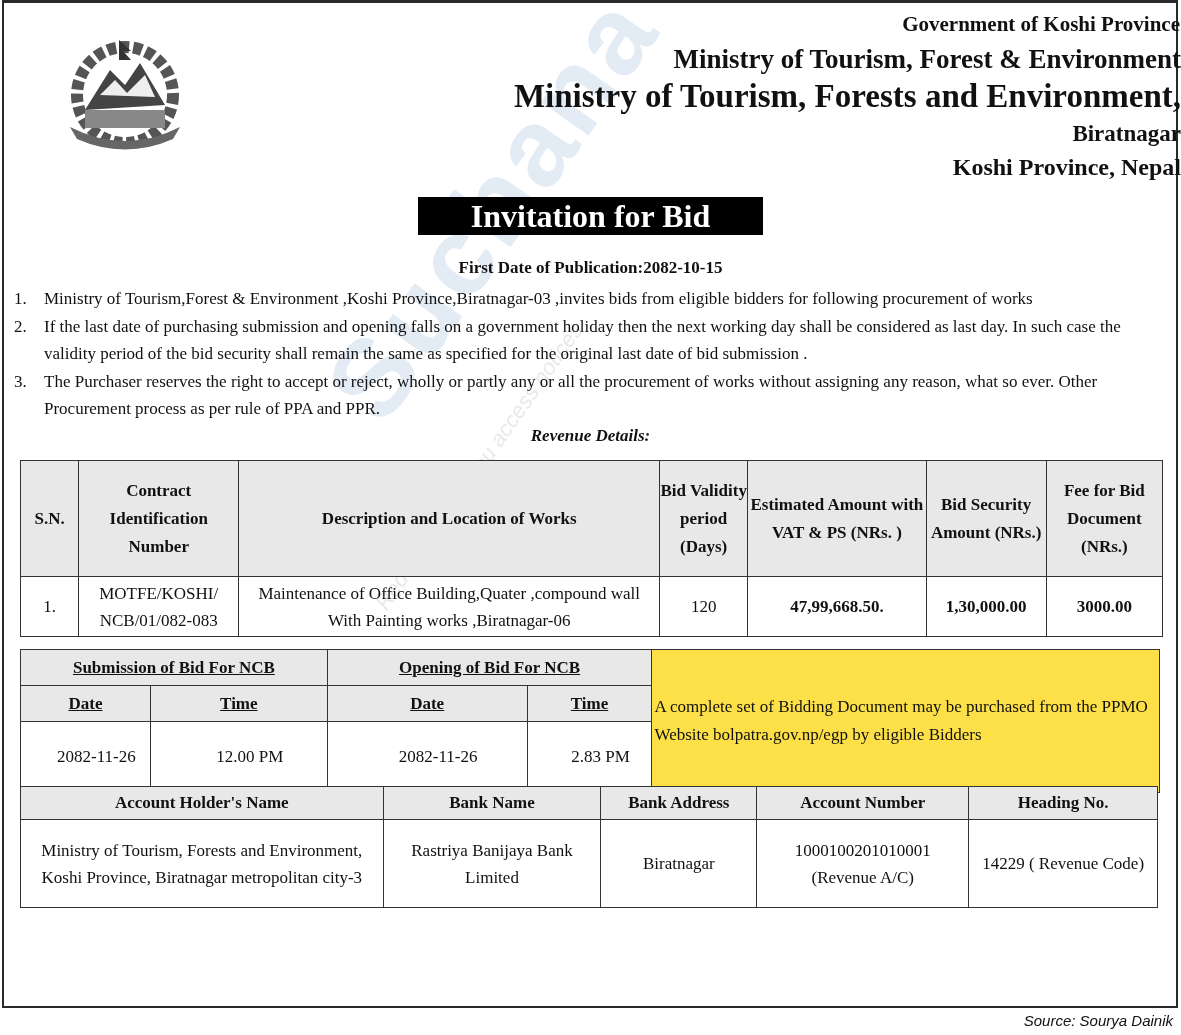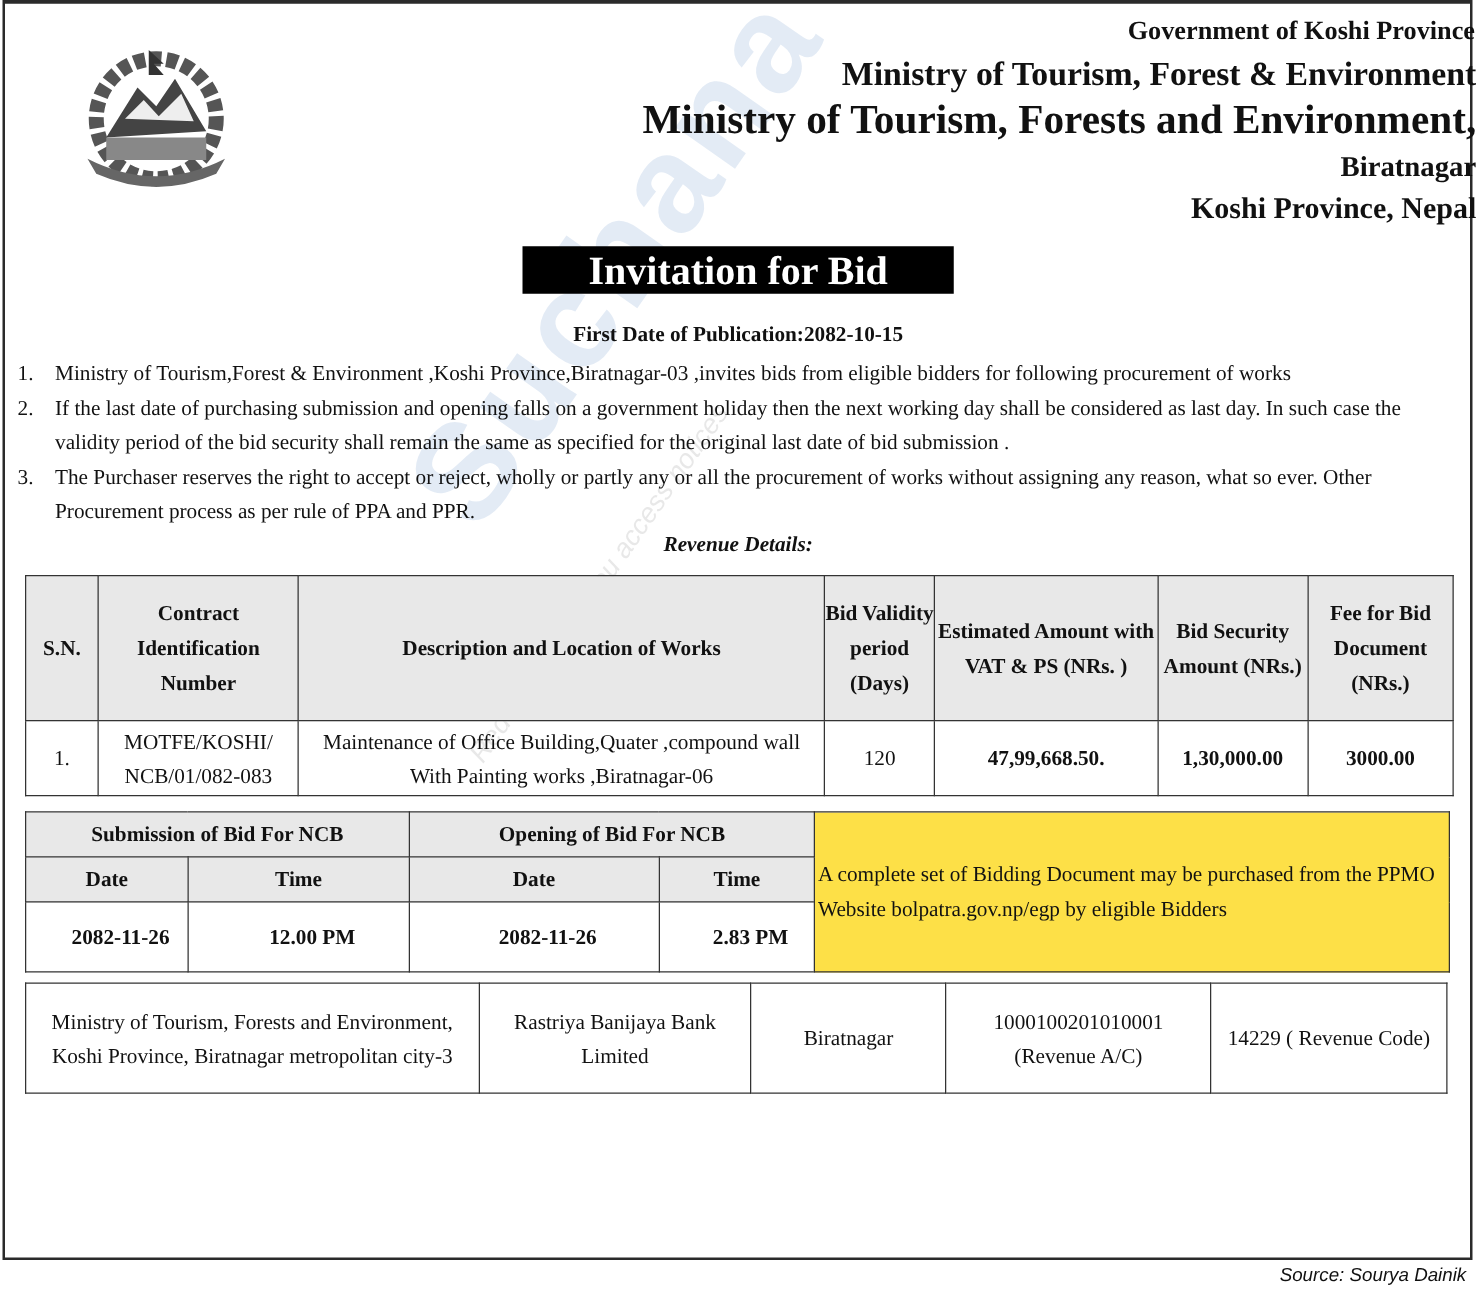--- a/index.html
+++ b/index.html
@@ -49,22 +49,22 @@
   td, th { border: 1.5px solid #333; text-align: center; vertical-align: middle; }
   th { background: #e8e8e8; font-weight: bold; line-height: 28px; }
 
   .t1 { left: 20px; top: 460px; width: 1143px; }
   .t1 th { height: 116px; }
   .t1 td { height: 60px; line-height: 27px; }
   .sans { font-family: Liberation Serif, serif; font-size: 17px; }
   .bold { font-weight: bold; }
 
   .t2 { left: 20px; top: 649px; width: 1140px; }
-  .t2 th { height: 36px; }
-  .t2 td.val { height: 56px; font-weight: bold; padding-left: 22px; }
+  .t2 th { height: 36px; text-decoration: underline; }
+  .t2 td.val { height: 71px; font-weight: normal; padding-left: 22px; }
   .t2 td.note { text-align: left; background: #fde047; padding-left: 2px; line-height: 28px; }
 
   .t3 { left: 20px; top: 786px; width: 1138px; line-height: 27px; }
   .t3 th { height: 33px; }
   .t3 td { height: 88px; }
 
   .source {
     position: absolute; right: 8px; top: 1012px;
     font-family: "Liberation Sans", sans-serif; font-style: italic; font-size: 15px;
   }
@@ -180,20 +180,27 @@
 
 <table class="t3">
   <colgroup>
     <col style="width:363px">
       <col style="width:218px">
       <col style="width:156px">
       <col style="width:212px">
       <col style="width:189px">
   </colgroup>
   <tbody>
+      <tr>
+    <th>Account Holder's Name</th>
+    <th>Bank Name</th>
+    <th>Bank Address</th>
+    <th>Account Number</th>
+    <th>Heading No.</th>
+  </tr>
   <tr>
     <td style="padding:0 18px">Ministry of Tourism, Forests and Environment, Koshi Province, Biratnagar metropolitan city-3</td>
     <td style="padding:0 18px">Rastriya Banijaya Bank Limited</td>
     <td>Biratnagar</td>
     <td style="padding:0 30px">1000100201010001 (Revenue A/C)</td>
     <td>14229 ( Revenue Code)</td>
   </tr>
 </tbody>
   </table>
 

